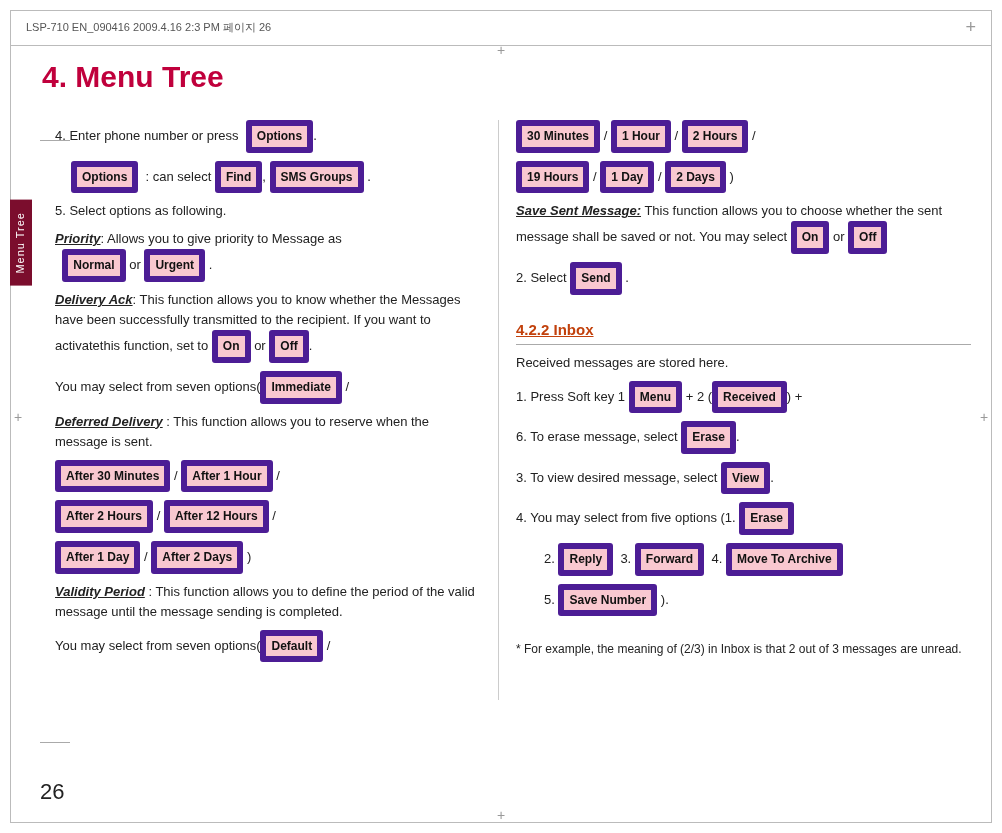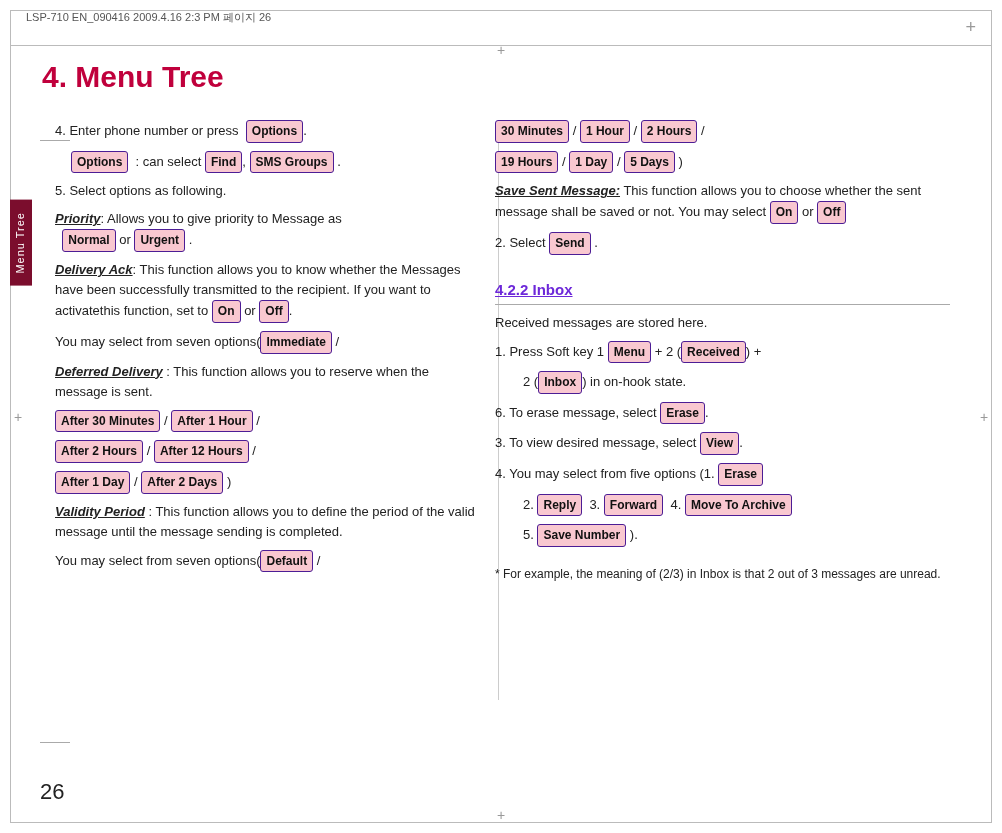--- a/index.html
+++ b/index.html
@@ -22,20 +22,21 @@
       pointer-events: none;
     }
 
     
     .header-bar {
       position: absolute;
       top: 10px; left: 10px; right: 10px;
       height: 36px;
       border-bottom: 1px solid #bbb;
       display: flex;
+      align-items: center;
       padding: 0 16px;
       font-size: 11px;
       color: #555;
     }
 
     
     .cross {
       position: absolute;
       width: 16px; height: 16px;
       display: flex; align-items: center; justify-content: center;
@@ -88,62 +89,62 @@
       position: absolute;
       top: 120px;
       left: 55px;
       width: 430px;
     }
 
     
     .right-col {
       position: absolute;
       top: 120px;
-      left: 495px;
+      left: 516px;
       width: 455px;
     }
 
     
     .divider-vertical {
       position: absolute;
       top: 120px;
       left: 498px;
       width: 1px;
       height: 580px;
       background: #ccc;
     }
 
     p { margin-bottom: 8px; line-height: 1.55; }
 
     
     .badge {
       display: inline-block;
       background: #f9c8d0;
-      border: 1px solid #4c1d95;
+      border: 6px solid #4c1d95;
       border-radius: 3px;
       padding: 1px 5px;
       font-size: 12px;
       font-weight: bold;
       color: #111;
       white-space: nowrap;
     }
 
     
     .section-heading {
       font-style: italic;
       text-decoration: underline;
       font-weight: bold;
       margin-top: 48px;
     }
 
     
     .subsection-title {
       font-size: 15px;
       font-weight: bold;
-      color: #6d28d9;
+      color: #c2410c;
       text-decoration: underline;
       margin-bottom: 6px;
     }
 
     .line-separator {
       border: none;
       border-top: 1px solid #aaa;
       margin: 4px 0 8px 0;
     }
 
@@ -232,62 +233,59 @@
     <span>You may select from seven options(</span><span class="badge">Default</span>&nbsp;<span>/</span>
   </p>
 </div>
 
 <div class="right-col">
 
   <p>
     <span class="badge">30 Minutes</span>&nbsp;<span>/</span>&nbsp;<span class="badge">1 Hour</span>&nbsp;<span>/</span>&nbsp;<span class="badge">2 Hours</span>&nbsp;<span>/</span>
   </p>
   <p>
-    <span class="badge">19 Hours</span>&nbsp;<span>/</span>&nbsp;<span class="badge">1 Day</span>&nbsp;<span>/</span>&nbsp;<span class="badge">5 Days</span>&nbsp;<span>)</span>
+    <span class="badge">19 Hours</span>&nbsp;<span>/</span>&nbsp;<span class="badge">1 Day</span>&nbsp;<span>/</span>&nbsp;<span class="badge">2 Days</span>&nbsp;<span>)</span>
   </p>
 
   <p>
     <span class="section-heading">Save Sent Message:</span><span> This function allows you to choose whether the sent  message shall be saved or not. You may select</span>&nbsp;<span class="badge">On</span>&nbsp;<span>or</span>&nbsp;<span class="badge">Off</span>
   </p>
 
   <p>
     <span>2. Select</span>&nbsp;<span class="badge">Send</span>&nbsp;<span>.</span>
   </p>
 
   <div style="height:18px;"></div>
 
   <div class="subsection-title">4.2.2 Inbox</div>
   <hr class="line-separator">
 
   <p>Received messages are stored here.</p>
 
   <p>
     <span>1. Press Soft key 1</span>&nbsp;<span class="badge">Menu</span>&nbsp;<span>+ 2 (</span><span class="badge">Received</span><span>) +</span>
   </p>
-  <p class="indent2">
-    <span>2 (</span><span class="badge">Inbox</span><span>) in on-hook state.</span>
-  </p>
 
   <p>
     <span>6. To erase message, select</span>&nbsp;<span class="badge">Erase</span><span>.</span>
   </p>
 
   <p>
     <span>3. To view desired message, select</span>&nbsp;<span class="badge">View</span><span>.</span>
   </p>
 
   <p>
     <span>4. You may select from five options (1.</span>&nbsp;<span class="badge">Erase</span>
   </p>
   <p class="indent2">
     <span>2.</span>&nbsp;<span class="badge">Reply</span>&nbsp;&nbsp;<span>3.</span>&nbsp;<span class="badge">Forward</span>&nbsp;&nbsp;<span>4.</span>&nbsp;<span class="badge">Move To Archive</span>
   </p>
   <p class="indent2">
     <span>5.</span>&nbsp;<span class="badge">Save Number</span>&nbsp;<span>).</span>
   </p>
 
-  <p style="font-size:12px; margin-top:18px;">
+  <p style="font-size:12px; margin-top:24px;">
     <span>* For example, the meaning of (2/3) in Inbox is that 2 out of 3 messages are unread.</span>
   </p>
 </div>
 
 <div class="small-line-h small-line-top"></div>
 <div class="small-line-h small-line-bottom"></div>
 
 </body></html>

